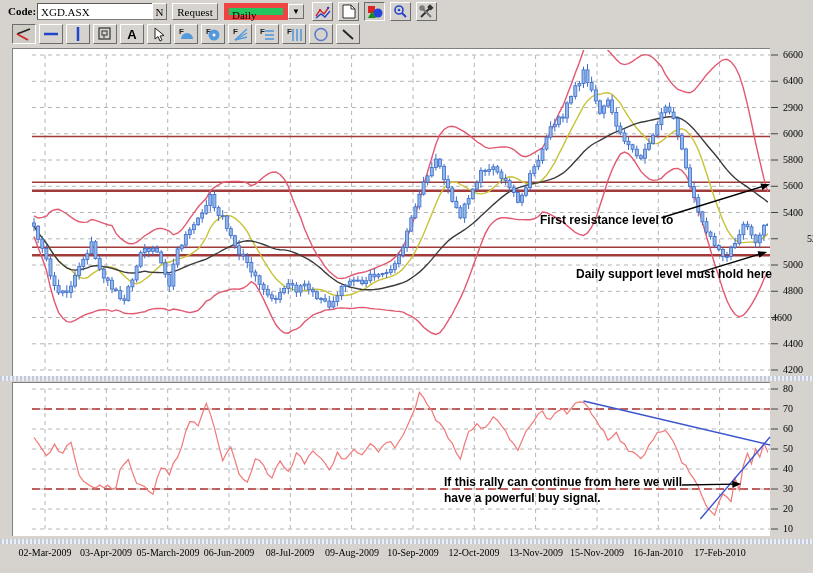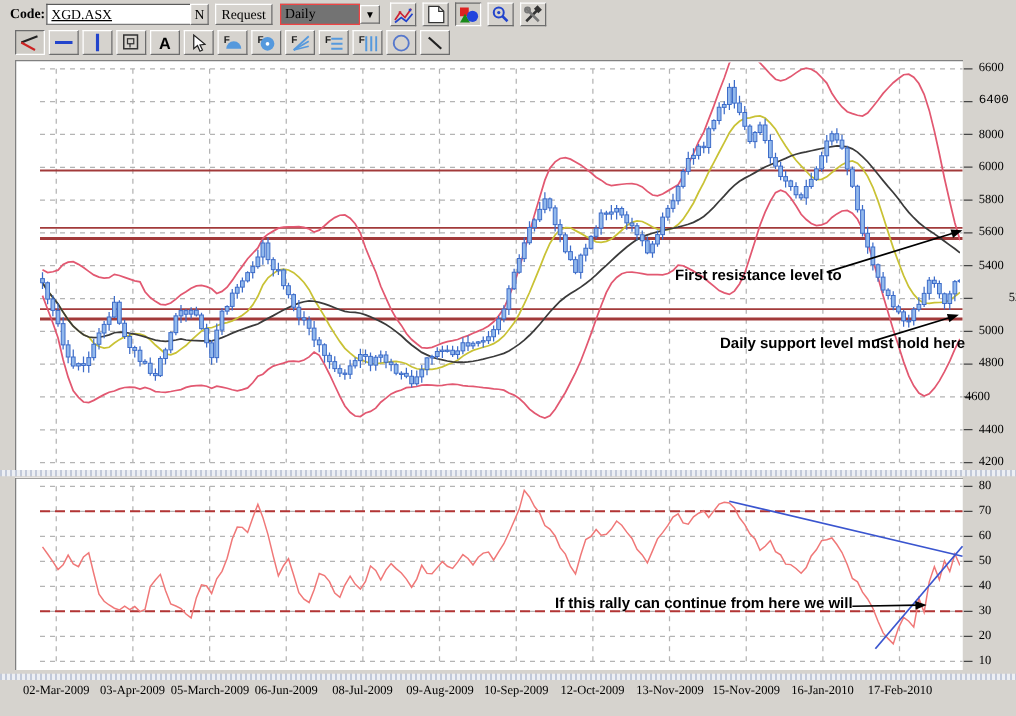--- a/index.html
+++ b/index.html
@@ -4,33 +4,33 @@
 <style>
   html,body{margin:0;padding:0;}
   body{width:813px;height:573px;position:relative;background:#d6d3ce;
        font-family:"Liberation Sans",sans-serif;overflow:hidden;}
   
   .tb-row{position:absolute;left:0;width:813px;height:23px;background:#d6d3ce;}
   #row1{top:0;} #row2{top:23px;}
   .tb-label{position:absolute;top:5px;font:bold 11px "Liberation Serif",serif;color:#000;}
   .tb-input{position:absolute;top:3px;height:15px;border:1px solid #7a7a7a;
             border-top-color:#5a5a5a;border-left-color:#5a5a5a;background:#fff;
-            font:11px "Liberation Serif",serif;padding:0 3px;text-decoration:underline;}
+            font:11px "Liberation Serif",serif;padding:0 3px;}
   .btn{position:absolute;top:3px;height:17px;background:#d6d3ce;
        border:1px solid;border-color:#ffffff #6d6d6d #6d6d6d #ffffff;
        font:11px "Liberation Serif",serif;text-align:center;box-sizing:border-box;
        display:flex;align-items:center;justify-content:center;cursor:default;}
   .ibtn{position:absolute;top:2px;width:21px;height:19px;background:#d6d3ce;
         border:1px solid;border-color:#ffffff #6d6d6d #6d6d6d #ffffff;
         box-sizing:border-box;display:flex;align-items:center;justify-content:center;}
   .tool{position:absolute;top:1px;width:24px;height:20px;background:#d6d3ce;
         border:1px solid;border-color:#ffffff #6d6d6d #6d6d6d #ffffff;
         box-sizing:border-box;display:flex;align-items:center;justify-content:center;}
   .pressed{border-color:#6d6d6d #ffffff #ffffff #6d6d6d;background:#cfccc6;}
-  .dd-box{position:absolute;top:3px;height:17px;background:#737373;border:1px solid #ef4444;
+  .dd-box{position:absolute;top:3px;height:17px;background:#22c55e;border:5px solid #ef4444;
           box-sizing:border-box;font:11px "Liberation Serif",serif;padding:1px 3px;}
   .dd-arrow{position:absolute;top:4px;width:16px;height:15px;background:#d6d3ce;
             border:1px solid;border-color:#ffffff #6d6d6d #6d6d6d #ffffff;box-sizing:border-box;
             display:flex;align-items:center;justify-content:center;font-size:8px;color:#000;}
   
   .panel{position:absolute;left:12px;width:758px;background:#fff;
          box-shadow:inset 1px 1px 0 #808080, inset -1px -1px 0 #ffffff;z-index:1;}
   #mainPanel{top:48px;height:328px;}
   #indPanel{top:382px;height:154px;}
   .splitter{position:absolute;left:0;width:813px;height:5px;z-index:0;
@@ -471,35 +471,36 @@
   </svg>
 
 <div class="anno" style="left:540px;top:212px;">
   <div>First resistance level to</div>
 </div>
 <div class="anno" style="left:576px;top:266px;">
   <div>Daily support level must hold here</div>
 </div>
 <div class="anno" style="left:444px;top:474px;">
   <div>If this rally can continue from here we will</div>
+  <div>have a powerful buy signal.</div>
 </div>
 
 <div id="labels">
     <span class="axlab" style="left:783px;top:364px;">4200</span>
     <span class="axlab" style="left:783px;top:338px;">4400</span>
     <span class="axlab" style="left:772px;top:312px;text-align:center;">4600</span>
     <span class="axlab" style="left:783px;top:285px;">4800</span>
     <span class="axlab" style="left:783px;top:259px;">5000</span>
     <span class="axlab" style="left:783px;top:233px;padding-left:24px;">5200</span>
     <span class="axlab" style="left:783px;top:207px;">5400</span>
     <span class="axlab" style="left:783px;top:180px;">5600</span>
     <span class="axlab" style="left:783px;top:154px;">5800</span>
     <span class="axlab" style="left:783px;top:128px;">6000</span>
-    <span class="axlab" style="left:783px;top:102px;">8000</span>
-    <span class="axlab" style="left:783px;top:75px;font-family:Liberation Mono, monospace;">6400</span>
+    <span class="axlab" style="left:783px;top:102px;">2900</span>
+    <span class="axlab" style="left:783px;top:75px;">6400</span>
     <span class="axlab" style="left:783px;top:49px;">6600</span>
     <span class="axlab" style="left:783px;top:523px;">10</span>
     <span class="axlab" style="left:783px;top:503px;">20</span>
     <span class="axlab" style="left:783px;top:483px;">30</span>
     <span class="axlab" style="left:783px;top:463px;">40</span>
     <span class="axlab" style="left:783px;top:443px;">50</span>
     <span class="axlab" style="left:783px;top:423px;">60</span>
     <span class="axlab" style="left:783px;top:403px;">70</span>
     <span class="axlab" style="left:783px;top:383px;">80</span>
     <span class="datelab" style="left:45px;">02-Mar-2009</span>

